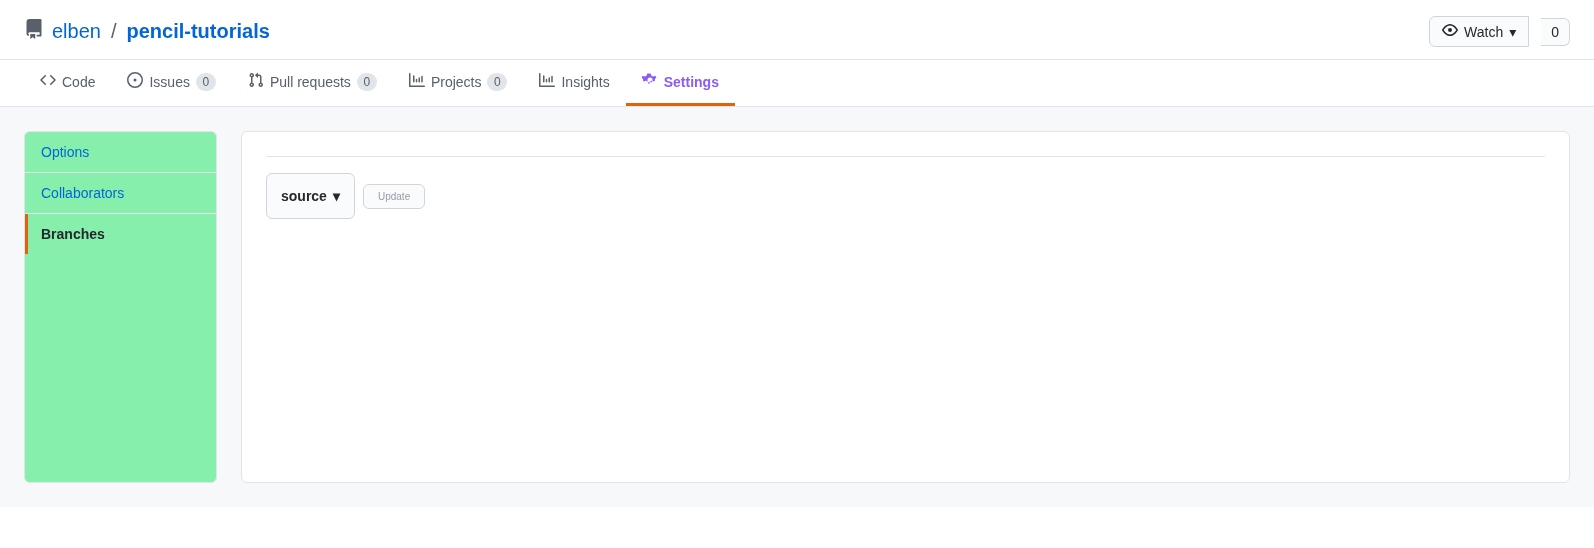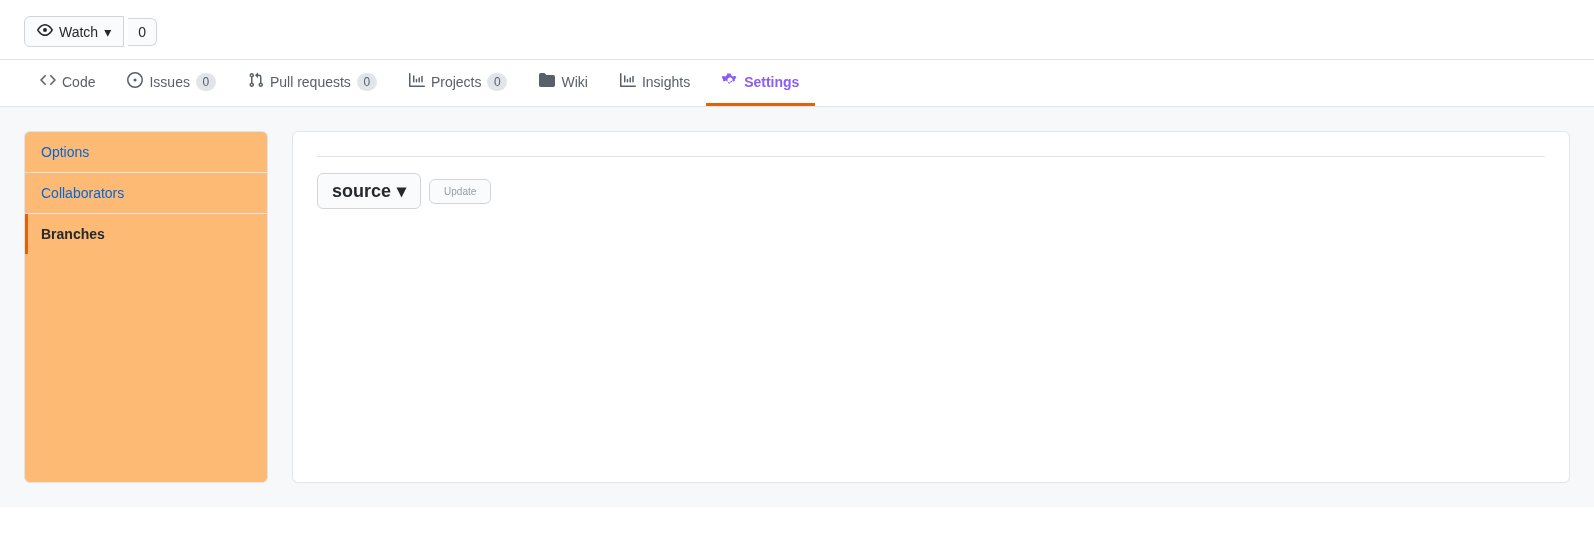--- a/index.html
+++ b/index.html
@@ -44,21 +44,21 @@
       margin: 0 2px;
     }
     .repo-name {
       color: #0366d6;
       font-weight: 600;
       text-decoration: none;
     }
     .header-actions {
       display: flex;
       align-items: center;
-      gap: 4px;
+      gap: 12px;
     }
     .watch-btn {
       display: flex;
       align-items: center;
       gap: 6px;
       padding: 5px 12px;
       background: #fafbfc;
       border: 1px solid #d1d5da;
       border-radius: 6px 0 0 6px;
       font-size: 14px;
@@ -123,23 +123,23 @@
     
     .content-area {
       display: flex;
       padding: 24px;
       background: #f6f8fa;
       min-height: 400px;
       gap: 24px;
     }
     
     .sidebar {
-      width: 244px;
+      width: 193px;
       flex-shrink: 0;
-      background: #fdba74;
+      background: #86efac;
       border: 1px solid #e1e4e8;
       border-radius: 6px;
       overflow: hidden;
     }
     .sidebar-item {
       display: block;
       padding: 12px 16px;
       font-size: 14px;
       color: #0366d6;
       text-decoration: none;
@@ -180,45 +180,56 @@
     }
     .branch-controls {
       display: flex;
       align-items: center;
       gap: 8px;
     }
     .source-btn {
       display: flex;
       align-items: center;
       gap: 6px;
-      padding: 6px 14px;
+      padding: 14px 14px;
       background: #fafbfc;
       border: 1px solid #d1d5da;
       border-radius: 6px;
-      font-size: 18px;
+      font-size: 14px;
       font-weight: 600;
       cursor: pointer;
       color: #24292e;
     }
     .update-btn {
       padding: 6px 14px;
       background: #fafbfc;
       border: 1px solid #d1d5da;
       border-radius: 6px;
       font-size: 10px;
       color: #959da5;
       cursor: not-allowed;
     }
   </style>
 </head>
 <body>
 
 <div class="page-wrapper">
 
   <div class="repo-header">
+    <div class="repo-title">
+      <span class="repo-icon">
+        
+        <svg width="20" height="20" viewBox="0 0 16 16" fill="#586069">
+          <path d="M2 2.5A2.5 2.5 0 014.5 0h8.75a.75.75 0 01.75.75v12.5a.75.75 0 01-.75.75h-2.5a.75.75 0 110-1.5h1.75v-2h-8a1 1 0 00-.714 1.7.75.75 0 01-1.072 1.05A2.495 2.495 0 012 11.5v-9zm10.5-1V9h-8c-.356 0-.694.074-1 .208V2.5a1 1 0 011-1h8zM5 12.25v3.25a.25.25 0 00.4.2l1.45-1.087a.25.25 0 01.3 0L8.6 15.7a.25.25 0 00.4-.2v-3.25a.25.25 0 00-.25-.25h-3.5a.25.25 0 00-.25.25z"></path>
+        </svg>
+      </span>
+      <a class="repo-owner">elben</a>
+      <span class="repo-sep">/</span>
+      <a class="repo-name">pencil-tutorials</a>
+    </div>
     <div class="header-actions">
       <button class="watch-btn">
         <span>
           <svg width="16" height="16" viewBox="0 0 16 16" fill="currentColor">
             <path d="M1.679 7.932c.412-.621 1.242-1.75 2.366-2.717C5.175 4.242 6.527 3.5 8 3.5c1.473 0 2.824.742 3.955 1.715 1.124.967 1.954 2.096 2.366 2.717a.119.119 0 010 .136c-.412.621-1.242 1.75-2.366 2.717C10.825 11.758 9.473 12.5 8 12.5c-1.473 0-2.824-.742-3.955-1.715C2.92 9.818 2.09 8.689 1.679 8.068a.119.119 0 010-.136zM8 2c-1.981 0-3.67.992-4.933 2.078C1.797 5.169.88 6.423.43 7.1a1.619 1.619 0 000 1.798c.45.678 1.367 1.932 2.637 3.024C4.329 13.008 6.019 14 8 14c1.981 0 3.67-.992 4.933-2.078 1.27-1.091 2.187-2.346 2.637-3.023a1.619 1.619 0 000-1.798c-.45-.678-1.367-1.932-2.637-3.023C11.671 2.992 9.981 2 8 2zm0 8a2 2 0 100-4 2 2 0 000 4z"></path>
           </svg>
         </span>
         <span>Watch</span>
         <span>▾</span>
       </button>
@@ -256,28 +267,20 @@
     </a>
     <a class="nav-tab">
       <span>
         <svg width="16" height="16" viewBox="0 0 16 16" fill="currentColor">
             <path d="M1.5 1.75V13.5h13.75a.75.75 0 010 1.5H.75a.75.75 0 01-.75-.75V1.75a.75.75 0 011.5 0z"></path>
             <path d="M5.5 4.001V9.75a.75.75 0 01-1.5 0V4a.75.75 0 011.5.001zm5.5 2V9.75a.75.75 0 01-1.5 0V6a.75.75 0 011.5 0zm-2.75 1.5V9.75a.75.75 0 01-1.5 0V7.5a.75.75 0 011.5 0zm5.5-3V9.75a.75.75 0 01-1.5 0V4.5a.75.75 0 011.5 0z"></path>
           </svg>
       </span>
       <span>Projects</span>
       <span class="nav-badge">0</span>
-    </a>
-    <a class="nav-tab">
-      <span>
-        <svg width="16" height="16" viewBox="0 0 16 16" fill="currentColor">
-            <path d="M1.75 1A1.75 1.75 0 000 2.75v10.5C0 14.216.784 15 1.75 15h12.5A1.75 1.75 0 0016 13.25v-8.5A1.75 1.75 0 0014.25 3H7.5a.25.25 0 01-.2-.1l-.9-1.2C6.07 1.26 5.55 1 5 1H1.75z"></path>
-          </svg>
-      </span>
-      <span>Wiki</span>
     </a>
     <a class="nav-tab">
       <span>
         <svg width="16" height="16" viewBox="0 0 16 16" fill="currentColor">
             <path d="M1.5 1.75V13.5h13.75a.75.75 0 010 1.5H.75a.75.75 0 01-.75-.75V1.75a.75.75 0 011.5 0z"></path>
             <path d="M5.5 4.001V9.75a.75.75 0 01-1.5 0V4a.75.75 0 011.5.001zm5.5 2V9.75a.75.75 0 01-1.5 0V6a.75.75 0 011.5 0zm-2.75 1.5V9.75a.75.75 0 01-1.5 0V7.5a.75.75 0 011.5 0zm5.5-3V9.75a.75.75 0 01-1.5 0V4.5a.75.75 0 011.5 0z"></path>
           </svg>
       </span>
       <span>Insights</span>
     </a>

